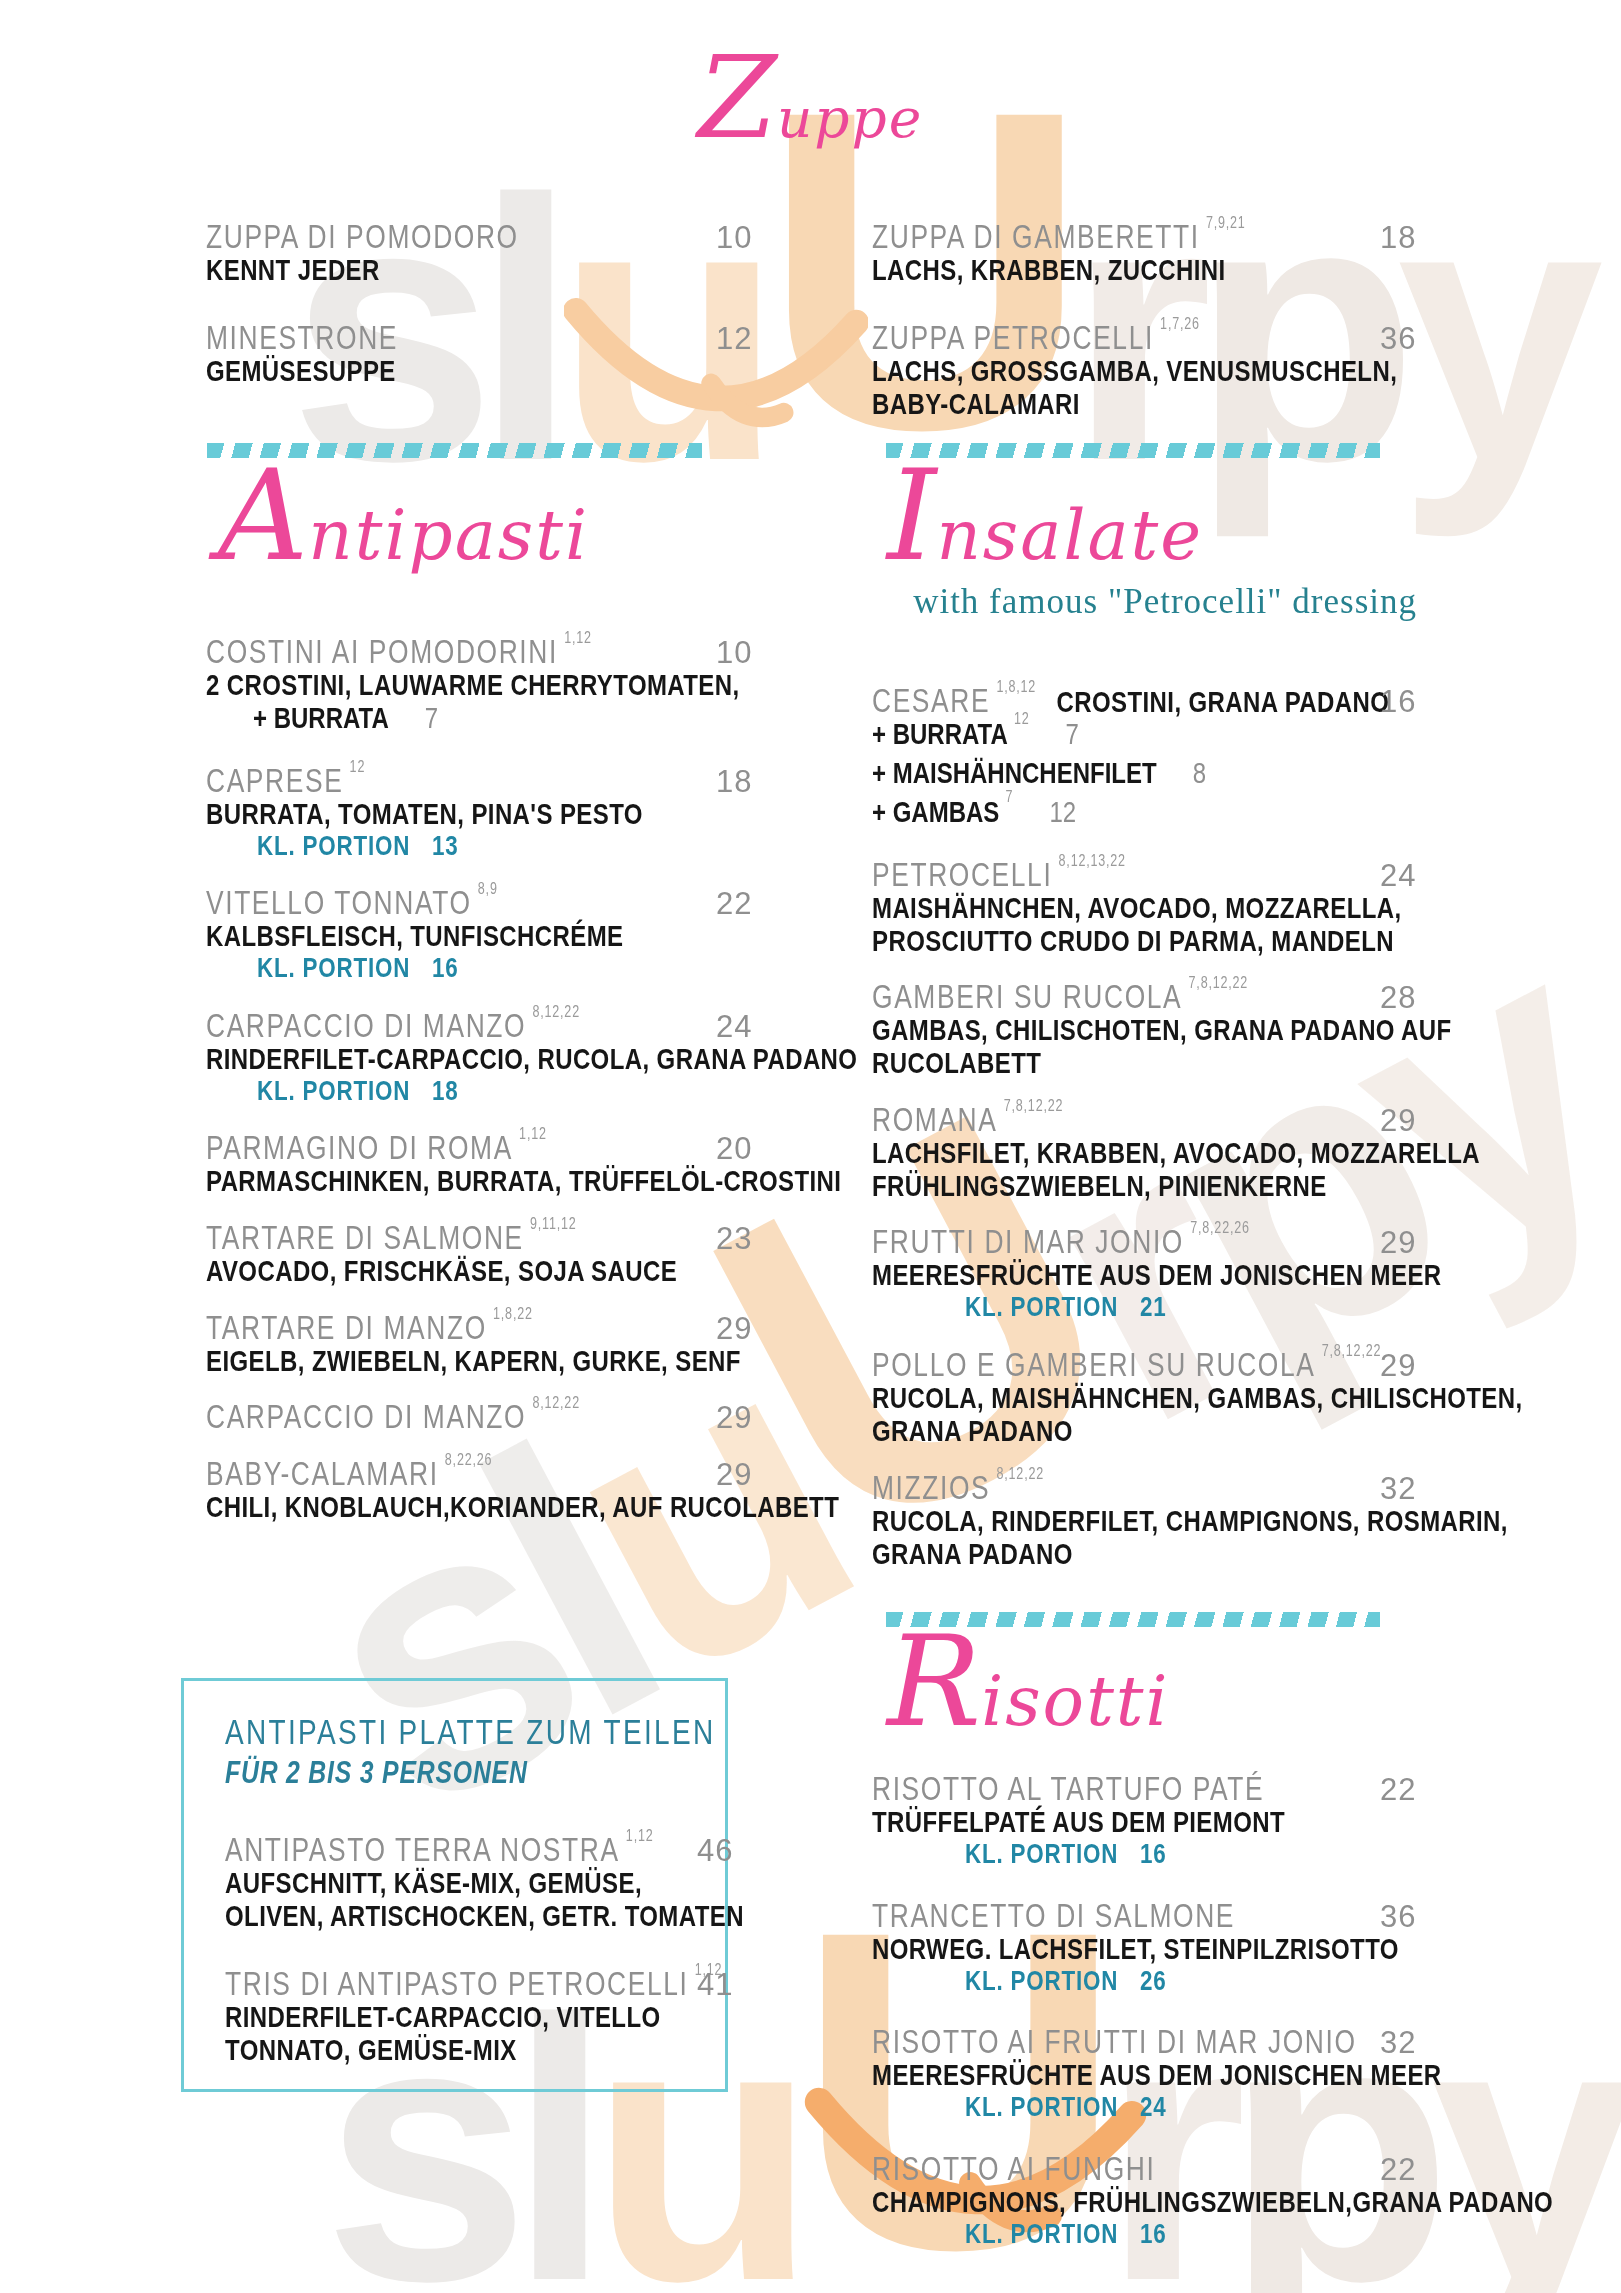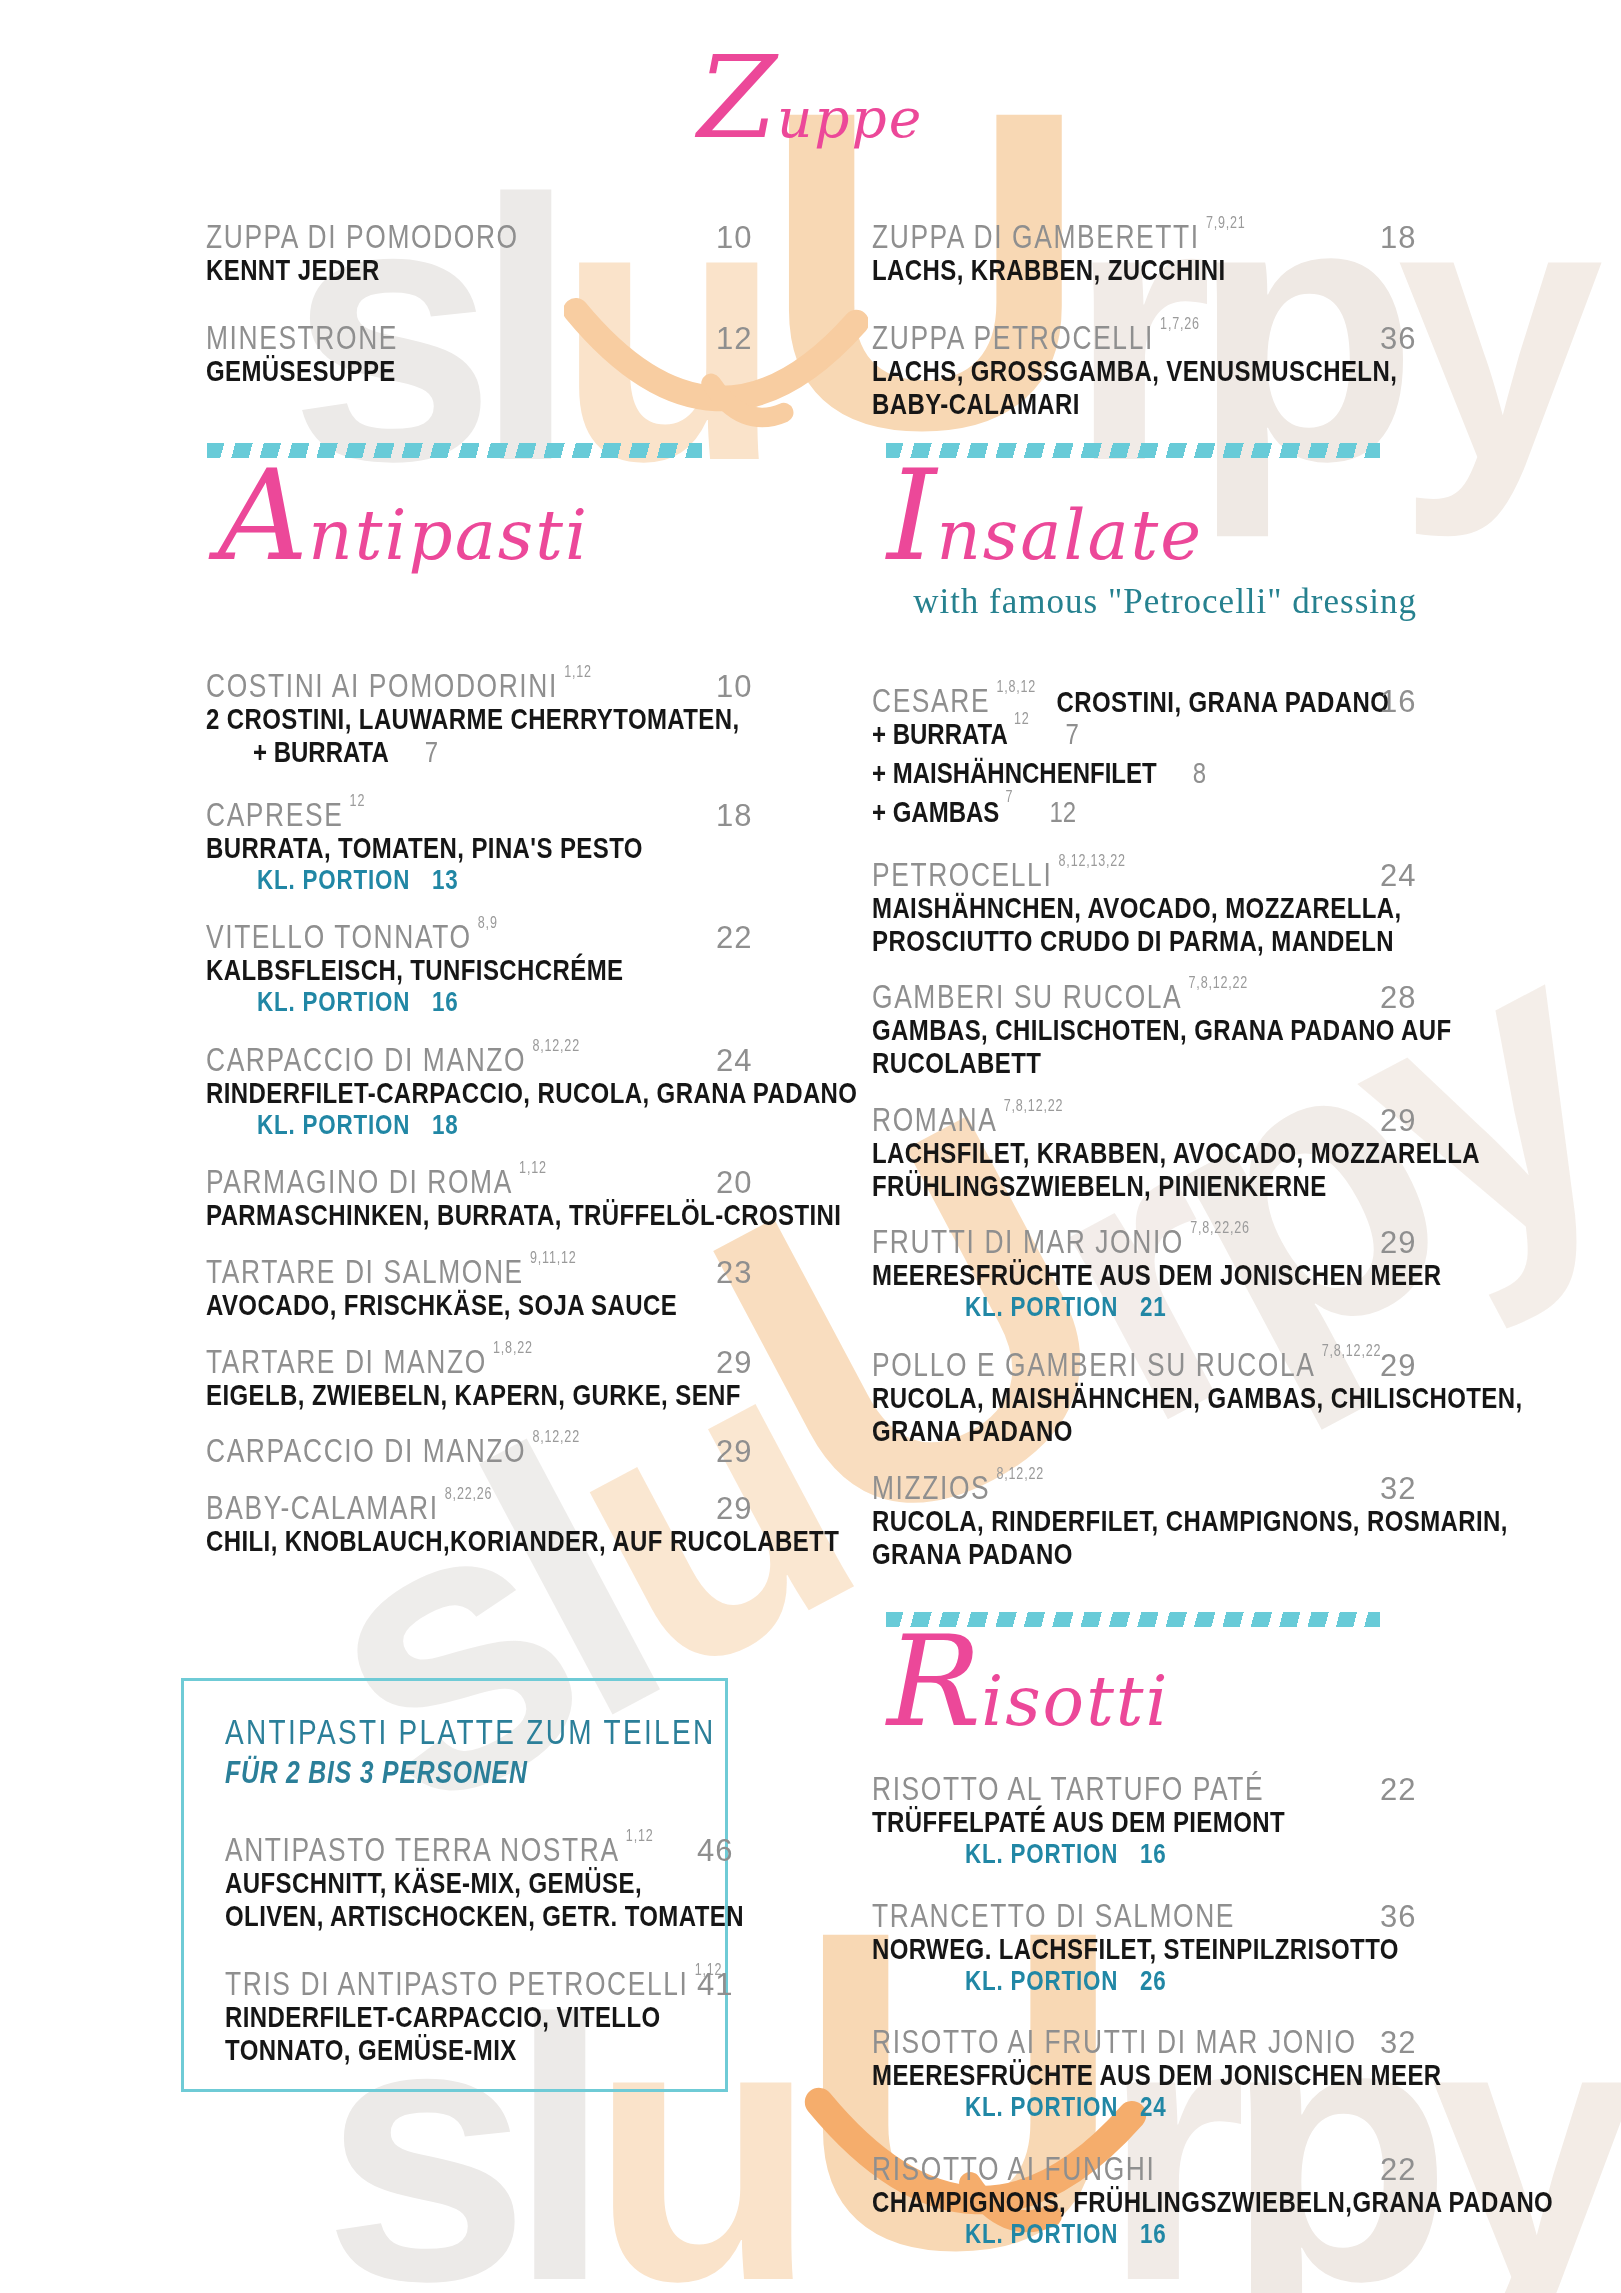--- a/index.html
+++ b/index.html
@@ -28,21 +28,21 @@
   .alabel{font-size:30px;font-weight:700;color:#161616;}
   .avalue{font-size:30px;color:#8f8f8f;margin-left:45px;}
   .klrow{height:33px;}
   .kll,.klv{font-size:28px;font-weight:700;color:#2187a5;letter-spacing:1px;}
   .klv{margin-left:27.4px;}
   .idesc-inline{font-size:30px;font-weight:700;color:#161616;margin-left:25.5px;letter-spacing:0.5px;}
   
   .abs{position:absolute;z-index:1;}
   #soups-left{left:206px;top:218px;width:549px;}
   #soups-right{left:872px;top:218px;width:549px;}
-  #antipasti-list{left:206px;top:667px;width:549px;}
+  #antipasti-list{left:206px;top:633px;width:549px;}
   #insalate-list{left:872px;top:682px;width:549px;}
   #risotti-list{left:872px;top:1770px;width:549px;}
   .col-left .price{left:510px;}
   .col-right .price{left:508px;}
   .col-left .item{margin-bottom:21.6px;}
   .col-right .item{margin-bottom:21.6px;}
   .soups .item{margin-bottom:33px;}
   #risotti-list .item{margin-bottom:25.5px;}
   .col-left .klrow .sx{margin-left:51px;}
   .col-right .klrow .sx{margin-left:93px;}

